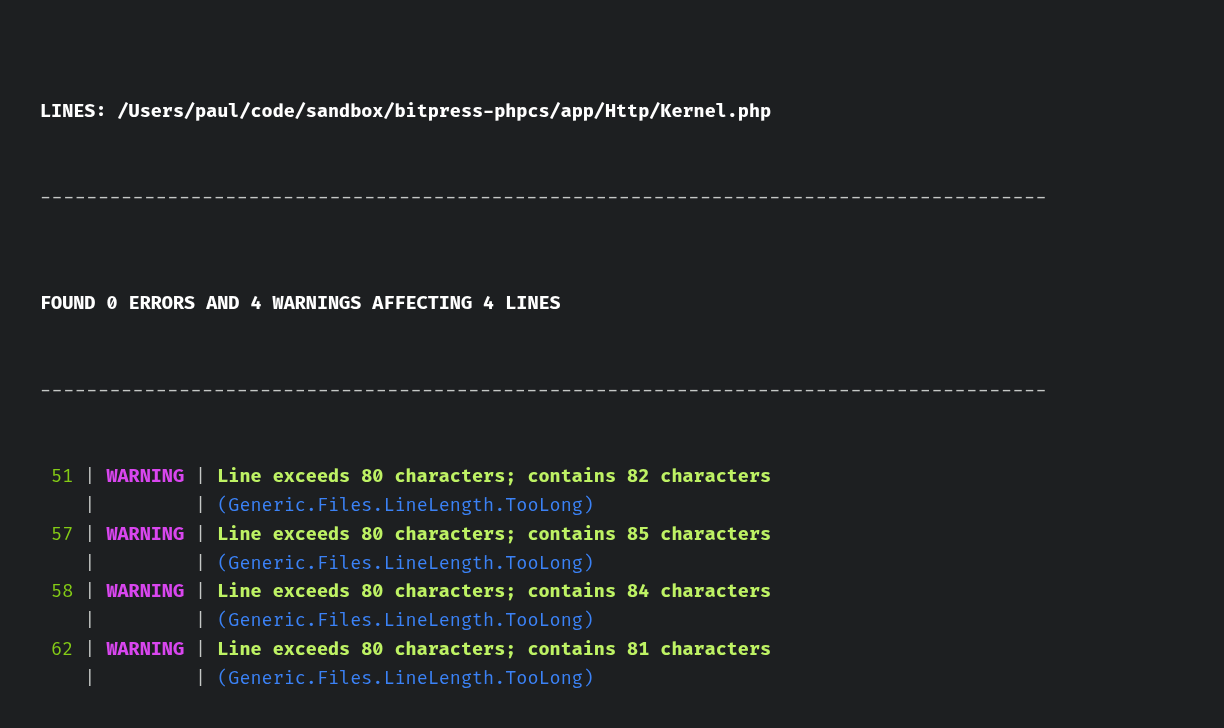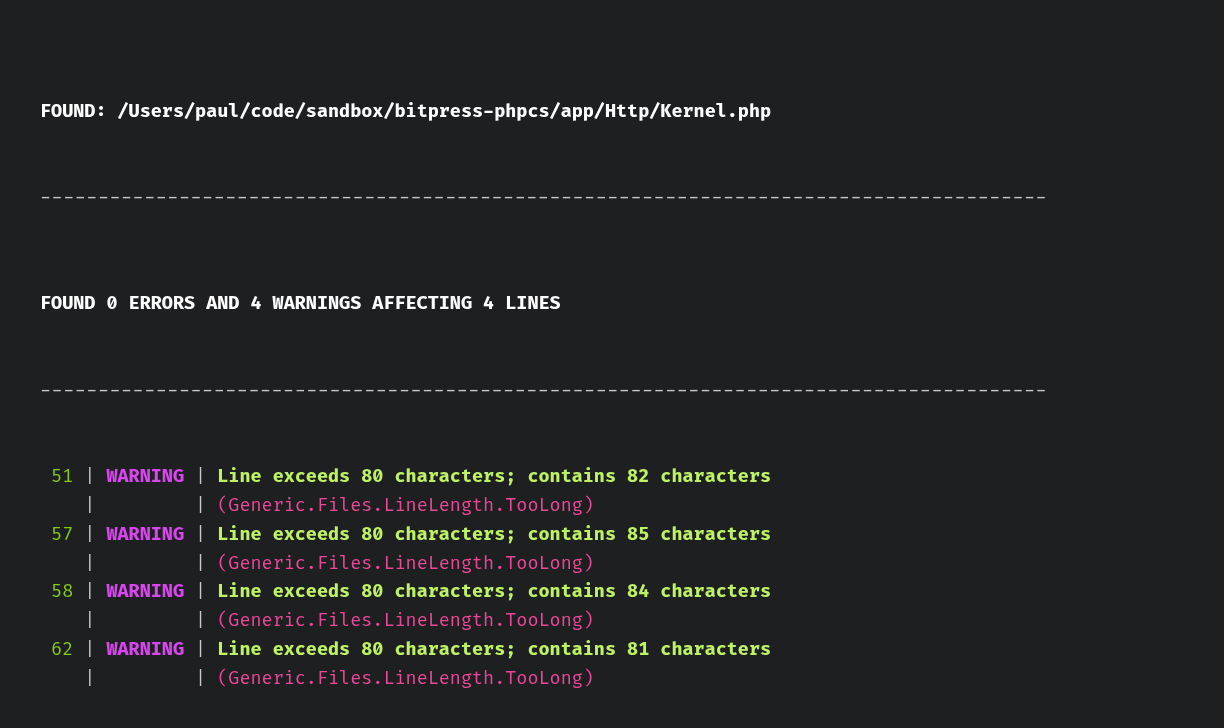--- a/index.html
+++ b/index.html
@@ -53,34 +53,34 @@
       color: #d946ef;
       font-weight: bold;
     }
 
     .message {
       color: #bef264;
       font-weight: bold;
     }
 
     .rule {
-      color: #ec4899;
+      color: #3b82f6;
       margin-top: 10px;
     }
 
     .row {
       display: block;
       white-space: pre;
     }
   </style>
 </head>
 <body>
 
 <div class="terminal-output">
-  <div class="row file-header"><span>FOUND: </span><span>/Users/paul/code/sandbox/bitpress-phpcs/app/Http/Kernel.php</span></div>
+  <div class="row file-header"><span>LINES: </span><span>/Users/paul/code/sandbox/bitpress-phpcs/app/Http/Kernel.php</span></div>
   <div class="row divider">---------------------------------------------------------------------------------------</div>
   <div class="row summary">FOUND 0 ERRORS AND 4 WARNINGS AFFECTING 4 LINES</div>
   <div class="row divider">---------------------------------------------------------------------------------------</div>
   <div id="warnings-container"><div class="row"><span class="line-num"> 51</span><span class="pipe"> | </span><span class="warning-label">WARNING</span><span class="pipe"> | </span><span class="message">Line exceeds 80 characters; contains 82 characters</span></div><div class="row"><span class="line-num">   </span><span class="pipe"> | </span><span>       </span><span class="pipe"> | </span><span class="rule">(Generic.Files.LineLength.TooLong)</span></div><div class="row"><span class="line-num"> 57</span><span class="pipe"> | </span><span class="warning-label">WARNING</span><span class="pipe"> | </span><span class="message">Line exceeds 80 characters; contains 85 characters</span></div><div class="row"><span class="line-num">   </span><span class="pipe"> | </span><span>       </span><span class="pipe"> | </span><span class="rule">(Generic.Files.LineLength.TooLong)</span></div><div class="row"><span class="line-num"> 58</span><span class="pipe"> | </span><span class="warning-label">WARNING</span><span class="pipe"> | </span><span class="message">Line exceeds 80 characters; contains 84 characters</span></div><div class="row"><span class="line-num">   </span><span class="pipe"> | </span><span>       </span><span class="pipe"> | </span><span class="rule">(Generic.Files.LineLength.TooLong)</span></div><div class="row"><span class="line-num"> 62</span><span class="pipe"> | </span><span class="warning-label">WARNING</span><span class="pipe"> | </span><span class="message">Line exceeds 80 characters; contains 81 characters</span></div><div class="row"><span class="line-num">   </span><span class="pipe"> | </span><span>       </span><span class="pipe"> | </span><span class="rule">(Generic.Files.LineLength.TooLong)</span></div></div>
   
   
   
 </div>
 
 </body></html>

